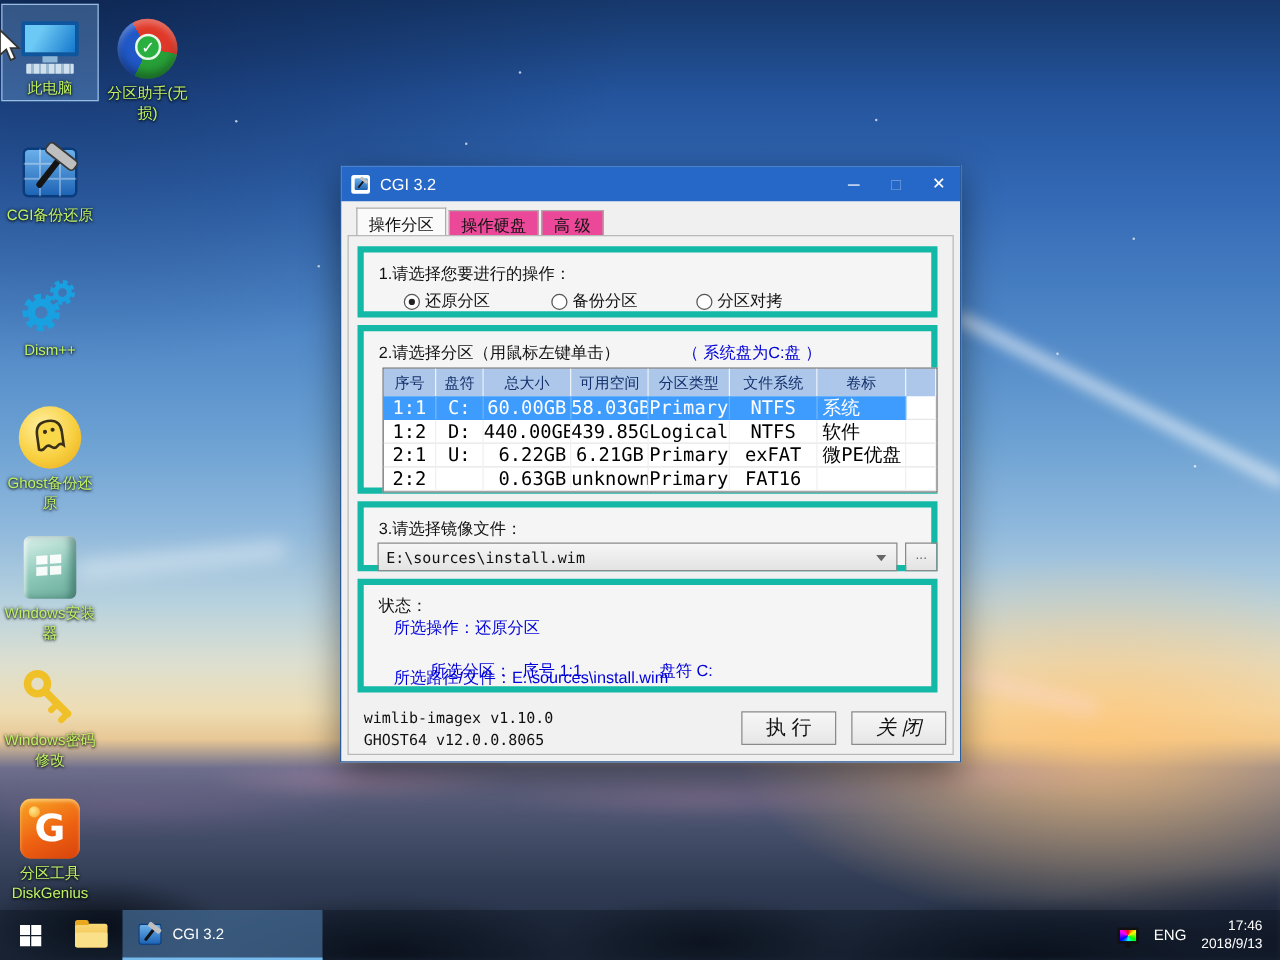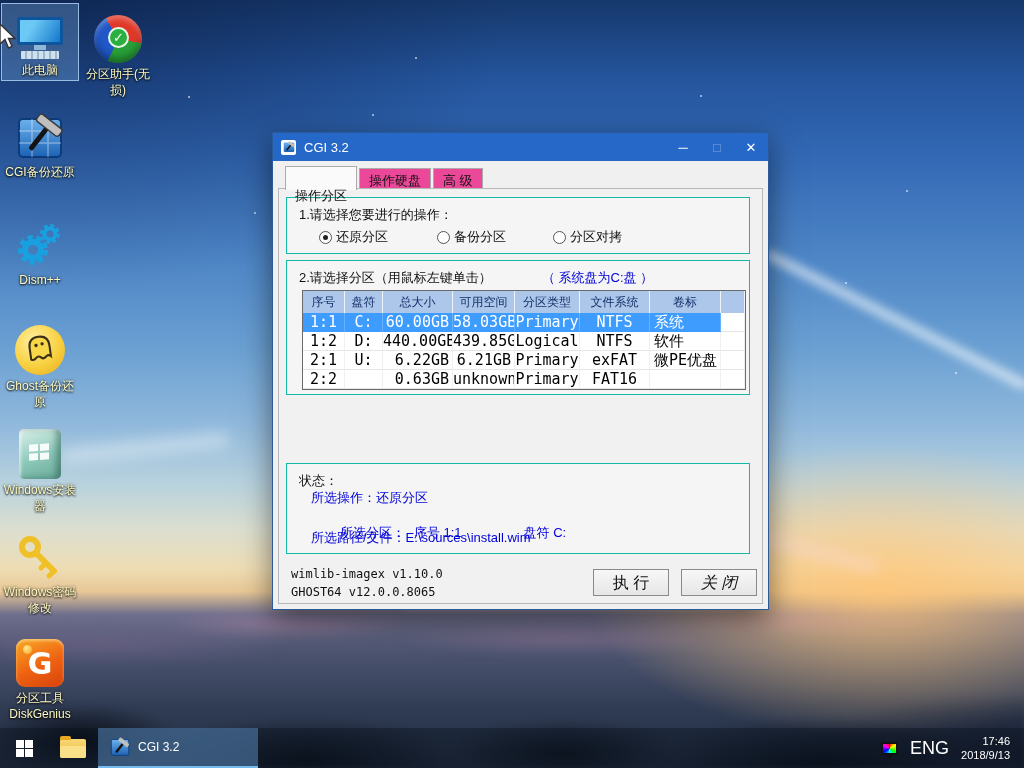--- a/index.html
+++ b/index.html
@@ -33,21 +33,21 @@
       radial-gradient(220px 65px at 30% 95%, rgba(10,14,24,.9), transparent 70%),
       radial-gradient(170px 50px at 55% 88%, rgba(12,16,26,.85), transparent 70%),
       radial-gradient(240px 75px at 80% 100%, rgba(8,12,22,.9), transparent 70%),
       radial-gradient(320px 85px at 100% 88%, rgba(18,22,38,.75), transparent 70%); }
   .star { position:absolute; width:2px; height:2px; border-radius:50%; background:#fff; opacity:.7; }
 
   
   .dicon { position:absolute; width:78px; text-align:center; cursor:default; padding:3px 1px 2px; }
   .dicon.selected { background:rgba(120,170,220,.35); border:1px solid rgba(170,205,240,.85); }
   .dicon .art { height:52px; display:flex; align-items:flex-end; justify-content:center; margin-bottom:3px; }
-  .dicon .lbl { color:#fef9c3; font-size:12px; line-height:1.35;
+  .dicon .lbl { color:#bef264; font-size:12px; line-height:1.35;
     text-shadow:0 1px 2px rgba(0,0,0,.9), 0 0 3px rgba(0,0,0,.7); }
 
   .pc-icon { width:50px; }
   .pc-screen { width:46px; height:28px; margin:0 auto; border:3px solid #0d569e; border-radius:2px;
     background:linear-gradient(120deg,#6cc8f4 30%,#1478cc); }
   .pc-stand { width:12px; height:5px; margin:0 auto; background:#8fb8d8; }
   .pc-kbd { width:38px; height:8px; margin:1px auto 0; border-radius:1px;
     background:repeating-linear-gradient(90deg,#cfe0ee 0 4px,#9db8cc 4px 6px); }
 
   .pie { position:relative; width:48px; height:48px; border-radius:50%;
@@ -79,24 +79,24 @@
     display:flex; align-items:center; color:#fff; }
   .titlebar .ticon { margin:0 8px 0 8px; width:15px; height:15px; background:#fff; border-radius:2px; display:flex; align-items:center; justify-content:center; }
   .titlebar .ttxt { font-size:13px; }
   .caps { margin-left:auto; display:flex; height:28px; }
   .cap { width:34px; height:28px; display:flex; align-items:center; justify-content:center; font-size:13px; color:#fff; }
   .cap.max { color:#7da6dd; }
 
   .tabs { position:absolute; left:12px; top:35px; display:flex; z-index:3; }
   .tab { border:1px solid #ababab; border-bottom:none; background:#ec4899; padding:3px 9px 3px;
     font-size:13px; margin-right:2px; color:#111; height:20px; }
-  .tab.active { background:#fafafa; height:22px; margin-top:-2px; padding-top:20px; }
+  .tab.active { background:#fafafa; height:22px; margin-top:-2px; padding-top:4px; }
   .page { position:absolute; left:5px; right:5px; top:55px; bottom:5px; border:1px solid #b8b8b8; background:#f1f1f1; }
 
-  .gbox { position:absolute; left:13px; width:464px; border:1px solid #14b8a6; background:#f5f5f5; }
+  .gbox { position:absolute; left:13px; width:464px; border:5px solid #14b8a6; background:#f5f5f5; }
   .gb1 { top:64px;  height:57px; }
   .gb2 { top:127px; height:135px; }
   .gb3 { top:268px; height:56px; }
   .gb4 { top:330px; height:91px; }
   .glabel { position:absolute; left:12px; top:8px; font-size:13px; color:#111; }
 
   .radio-row { position:absolute; left:0; top:30px; width:100%; height:20px; }
   .radio { position:absolute; display:flex; align-items:center; font-size:13px; color:#111; }
   .rdot { width:13px; height:13px; border:1px solid #555; border-radius:50%; background:#fff; margin-right:4px;
     display:inline-flex; align-items:center; justify-content:center; }
@@ -140,21 +140,21 @@
   .folder::before { content:""; position:absolute; left:0; top:-3px; width:11px; height:4px; background:#e8a820; border-radius:2px 2px 0 0; }
   .folder::after { content:""; position:absolute; left:0; bottom:0; width:26px; height:12px; background:#fbe08a; border-radius:1px 1px 2px 2px; }
   .tb-task { width:160px; display:flex; align-items:center; gap:8px; padding-left:12px;
     background:rgba(72,114,158,.68); border-bottom:2px solid #76b9ed; }
   .tb-task span { color:#fff; font-size:12px; }
   .tb-spacer { flex:1; }
   .tray { display:flex; align-items:center; gap:12px; padding-right:14px; color:#fff; }
   .tray-display { width:17px; height:13px; border:2px solid #111; border-radius:1px;
     background:conic-gradient(#f00,#ff0,#0f0,#0ff,#00f,#f0f,#f00); position:relative; }
   .tray-display::after { content:""; position:absolute; left:4px; bottom:-5px; width:5px; height:3px; background:#111; }
-  .tray-lang { font-size:18px; }
+  .tray-lang { font-size:12px; }
   .tray-clock { text-align:right; font-size:11px; line-height:1.3; }
 
   
   .cursor { position:absolute; left:-2px; top:22px; z-index:50; }
 </style>
 </head>
 <body>
 
 <div class="stage">
   <div class="wallpaper">
@@ -373,20 +373,28 @@
         <div class="dc c"></div>
         <div class="dc r">0.63GB</div>
         <div class="dc r">unknown</div>
         <div class="dc c">Primary</div>
         <div class="dc c">FAT16</div>
         <div class="dc l"></div>
         <div class="dc"></div>
       </div>
     </div>
 
+    <div class="gbox gb3">
+      <div class="glabel">3.请选择镜像文件：</div>
+      <div class="combo">
+        <div class="val">E:\sources\install.wim</div>
+        <div class="chev"></div>
+      </div>
+      <div class="browse">...</div>
+    </div>
 
     <div class="gbox gb4">
       <div class="glabel">状态：</div>
       <div class="stline" style="top:25px">所选操作：还原分区</div>
       <div class="stline" style="top:45px">
         <span>所选分区：</span><span class="seg2">序号 1:1</span><span class="seg3">盘符 C:</span>
       </div>
       <div class="stline" style="top:65px">所选路径/文件：E:\sources\install.wim</div>
     </div>
 

